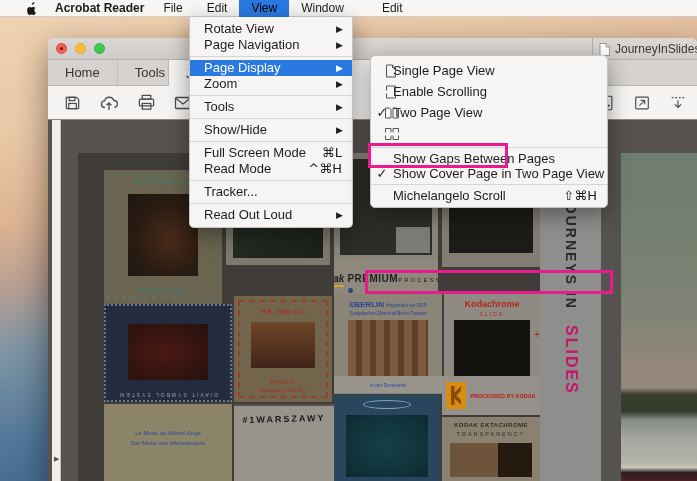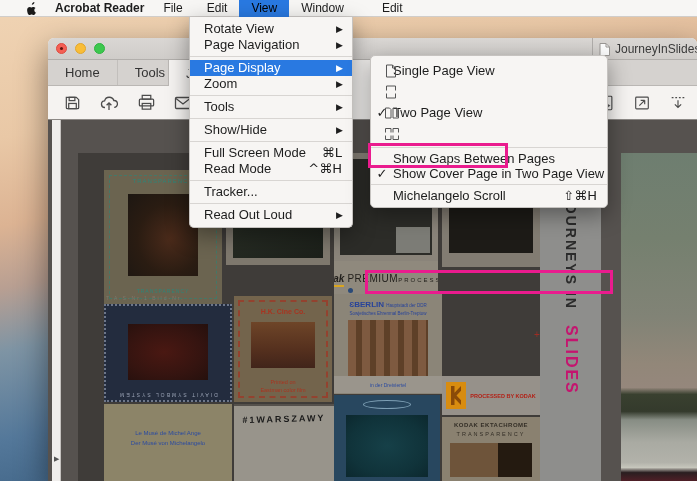--- a/index.html
+++ b/index.html
@@ -83,21 +83,21 @@
   .s2 .simg { left:7px; top:7px; right:7px; bottom:7px;
     background:linear-gradient(135deg,#39402f 0%,#252a22 45%,#1c201a 100%); }
   
   .s3img { left:256px; top:0; width:104px; height:108px; background:#8a847a; }
   .s3img .simg { left:6px; top:6px; right:6px; bottom:6px; background:#2c2c28; }
   .s3img .patch { position:absolute; right:8px; bottom:8px; width:34px; height:26px; background:#7c7c76; }
   .s3lab { left:256px; top:108px; width:104px; height:37px; background:#8f897d; color:#211f1b;
     display:flex; align-items:center; justify-content:center; }
   .s3lab .row1 { font-size:10px; display:flex; align-items:baseline; gap:3px; }
   .s3lab .kodak { font-weight:bold; font-style:italic; border-bottom:2px solid #d9a520; padding-bottom:1px; }
-  .s3lab .premium { font-weight:normal; letter-spacing:.5px;text-align:right; }
+  .s3lab .premium { font-weight:bold; letter-spacing:.5px;text-align:right; }
   .s3lab .row2 { font-size:6px; letter-spacing:2px; margin-top:1px; }
   .bluedot { position:absolute; left:14px; bottom:5px; width:5px; height:5px; border-radius:50%;
     background:#2a4a78; }
   
   .s4 { left:364px; top:2px; width:98px; height:112px; background:#827c72; }
   .s4 .simg { left:7px; top:7px; right:7px; bottom:14px; background:#1d1b17; }
   
   .note-strip { position:absolute; left:28px; top:142px; width:200px; font-size:5px;
     color:#7d776a; letter-spacing:2px; }
   
@@ -326,20 +326,25 @@
           <div class="simg"></div>
           <div class="t-bot"><span>Printed on</span><br><span>Eastman color film</span></div>
         </div>
 
         <div class="slide s7">
           <div class="t-top"><span>Ɛ</span><span>BERLIN</span> <small>Hauptstadt der DDR</small></div>
           <div class="t-sub">Sowjetisches Ehrenmal Berlin-Treptow</div>
           <div class="simg"></div>
         </div>
 
+        <div class="slide s8">
+          <div class="t-top">Kodachrome</div>
+          <div class="t-sub">SLIDE</div>
+          <div class="simg"></div>
+        </div>
 
         <div class="slide s9">
           <div class="txt"><span>Le Musé de Michel Ange</span><br><span>Der Musé von Michelangelo</span></div>
         </div>
 
         <div class="slide s10">
           <div class="txt">#1WARSZAWY</div>
         </div>
 
         <div class="slide s11">
@@ -419,20 +424,21 @@
         </span>
       <span>Single Page View</span>
     </div>
     <div class="pmi">
       <span class="micon">
           <svg width="14" height="15" viewBox="0 0 14 15">
             <path d="M2.5 6 v-4.5 h9 v4.5"></path>
             <path d="M2.5 9 v4.5 h9 v-4.5"></path>
           </svg>
         </span>
+      <span>Enable Scrolling</span>
     </div>
     <div class="pmi">
       <span class="check">✓</span>
       <span class="micon">
           <svg width="16" height="15" viewBox="0 0 16 15">
             <path d="M1.5 2.5 h4 l1.5 1.5 v8.5 h-5.5 z"></path>
             <path d="M9 2.5 h4 l1.5 1.5 v8.5 h-5.5 z"></path>
           </svg>
         </span>
       <span>Two Page View</span>

